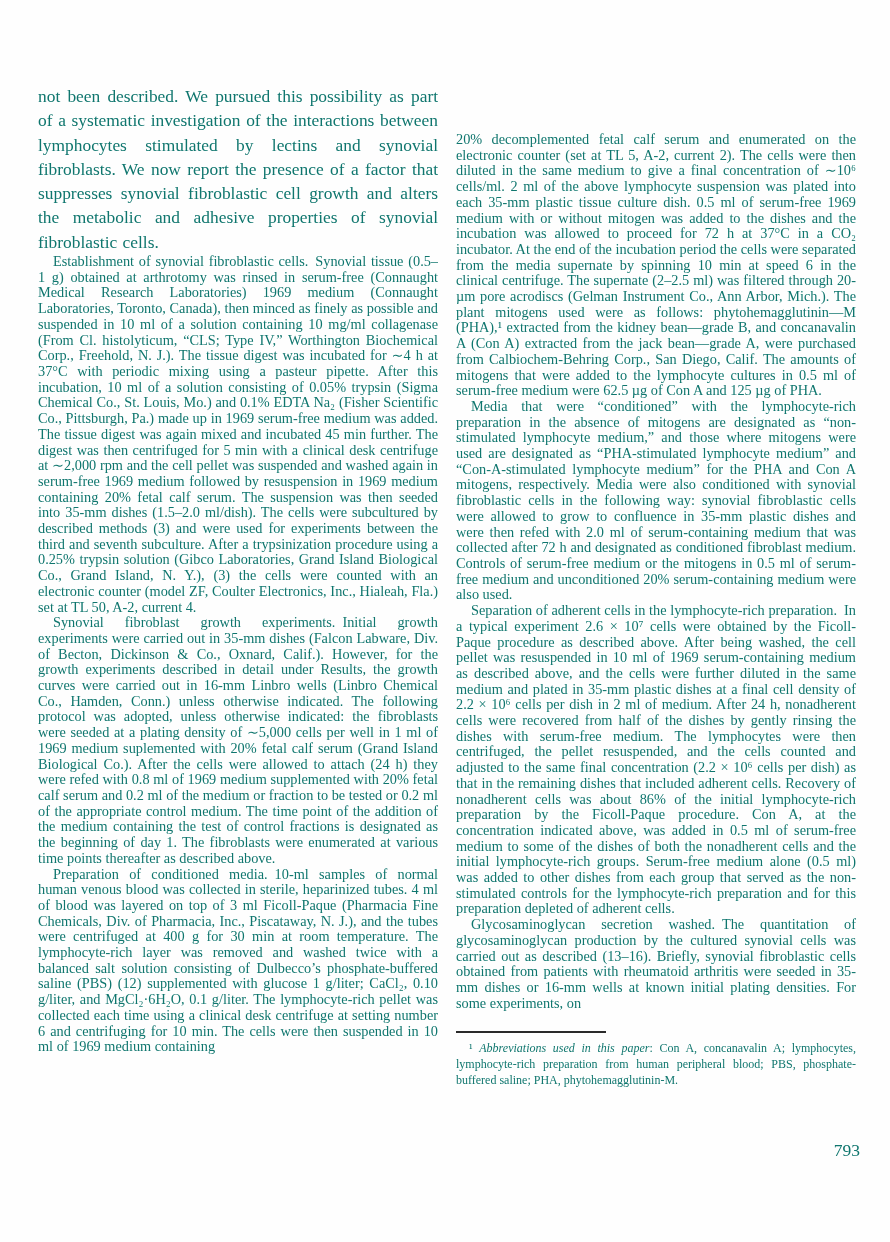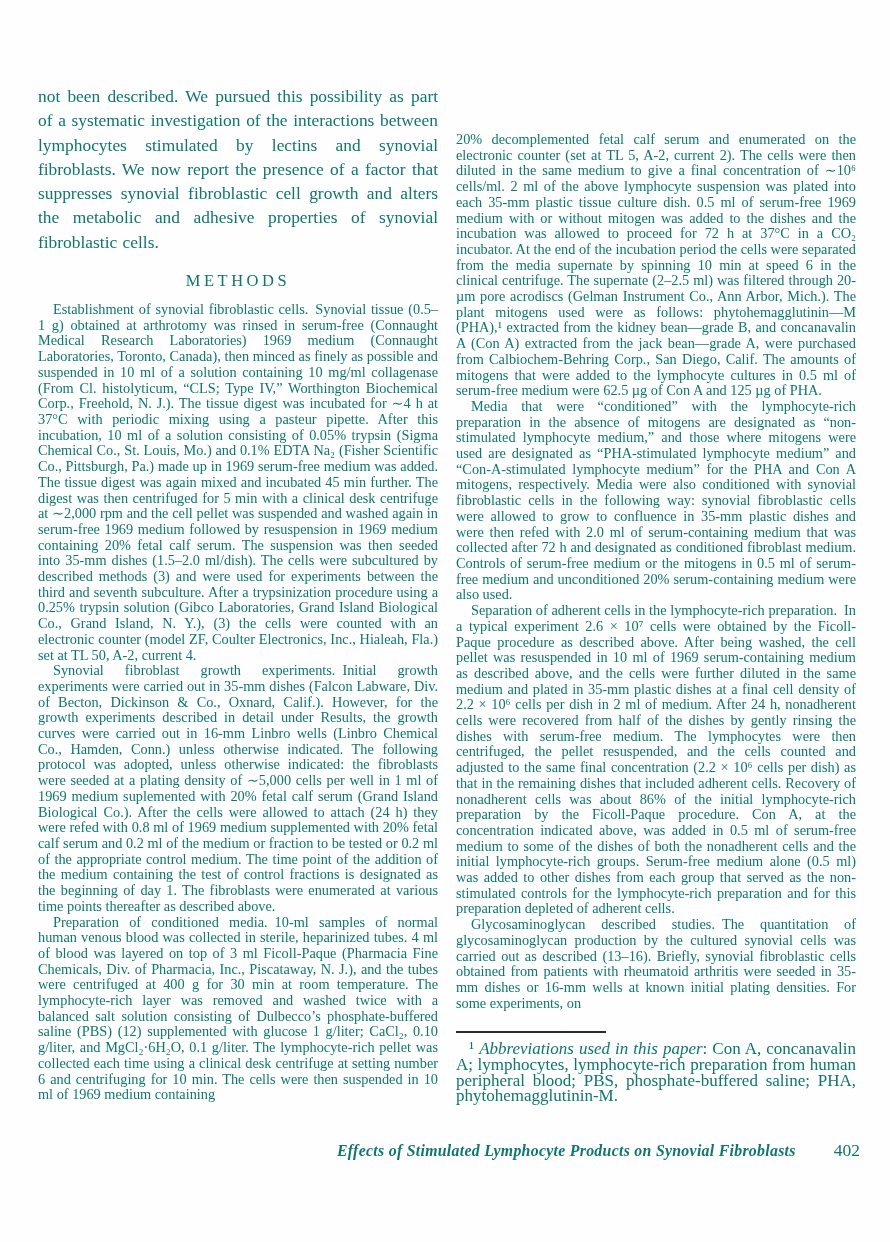--- a/index.html
+++ b/index.html
@@ -50,21 +50,21 @@
   }
   .small p.para.noindent {
     text-indent: 0;
     margin-top: 48px;
   }
   .para .lead {
     margin-right: 7px;
   }
   .footnote {
     margin-top: 20px;
-    font-size: 17px;
+    font-size: 12px;
     line-height: 15.7px;
     text-align: justify;
   }
   .footnote-rule {
     width: 150px;
     height: 0;
     border-top: 2px solid #2a2a2a;
     margin: 0 0 8px 0;
   }
   .footnote p {
@@ -96,41 +96,39 @@
   }
 </style>
 </head>
 <body>
 
 <div class="page">
   <div class="columns">
 
     <div class="col">
       <p class="intro">not been described. We pursued this possibility as part of a systematic investigation of the interactions between lymphocytes stimulated by lectins and synovial fibroblasts. We now report the presence of a factor that suppresses synovial fibroblastic cell growth and alters the metabolic and adhesive properties of synovial fibroblastic cells.</p>
-      <h2 class="methods-heading">METHODS</h2>
       <div class="small">
           <p class="para"><span class="lead">Establishment of synovial fibroblastic cells.</span>Synovial tissue (0.5–1 g) obtained at arthrotomy was rinsed in serum-free (Connaught Medical Research Laboratories) 1969 medium (Connaught Laboratories, Toronto, Canada), then minced as finely as possible and suspended in 10 ml of a solution containing 10 mg/ml collagenase (From Cl. histolyticum, “CLS; Type IV,” Worthington Biochemical Corp., Freehold, N. J.). The tissue digest was incubated for ∼4 h at 37°C with periodic mixing using a pasteur pipette. After this incubation, 10 ml of a solution consisting of 0.05% trypsin (Sigma Chemical Co., St. Louis, Mo.) and 0.1% EDTA Na₂ (Fisher Scientific Co., Pittsburgh, Pa.) made up in 1969 serum-free medium was added. The tissue digest was again mixed and incubated 45 min further. The digest was then centrifuged for 5 min with a clinical desk centrifuge at ∼2,000 rpm and the cell pellet was suspended and washed again in serum-free 1969 medium followed by resuspension in 1969 medium containing 20% fetal calf serum. The suspension was then seeded into 35-mm dishes (1.5–2.0 ml/dish). The cells were subcultured by described methods (3) and were used for experiments between the third and seventh subculture. After a trypsinization procedure using a 0.25% trypsin solution (Gibco Laboratories, Grand Island Biological Co., Grand Island, N. Y.), (3) the cells were counted with an electronic counter (model ZF, Coulter Electronics, Inc., Hialeah, Fla.) set at TL 50, A-2, current 4.</p>
           <p class="para"><span class="lead">Synovial fibroblast growth experiments.</span>Initial growth experiments were carried out in 35-mm dishes (Falcon Labware, Div. of Becton, Dickinson &amp; Co., Oxnard, Calif.). However, for the growth experiments described in detail under Results, the growth curves were carried out in 16-mm Linbro wells (Linbro Chemical Co., Hamden, Conn.) unless otherwise indicated. The following protocol was adopted, unless otherwise indicated: the fibroblasts were seeded at a plating density of ∼5,000 cells per well in 1 ml of 1969 medium suplemented with 20% fetal calf serum (Grand Island Biological Co.). After the cells were allowed to attach (24 h) they were refed with 0.8 ml of 1969 medium supplemented with 20% fetal calf serum and 0.2 ml of the medium or fraction to be tested or 0.2 ml of the appropriate control medium. The time point of the addition of the medium containing the test of control fractions is designated as the beginning of day 1. The fibroblasts were enumerated at various time points thereafter as described above.</p>
           <p class="para"><span class="lead">Preparation of conditioned media.</span>10-ml samples of normal human venous blood was collected in sterile, heparinized tubes. 4 ml of blood was layered on top of 3 ml Ficoll-Paque (Pharmacia Fine Chemicals, Div. of Pharmacia, Inc., Piscataway, N. J.), and the tubes were centrifuged at 400 g for 30 min at room temperature. The lymphocyte-rich layer was removed and washed twice with a balanced salt solution consisting of Dulbecco’s phosphate-buffered saline (PBS) (12) supplemented with glucose 1 g/liter; CaCl₂, 0.10 g/liter, and MgCl₂·6H₂O, 0.1 g/liter. The lymphocyte-rich pellet was collected each time using a clinical desk centrifuge at setting number 6 and centrifuging for 10 min. The cells were then suspended in 10 ml of 1969 medium containing</p>
         </div>
     </div>
 
     <div class="col">
       <div class="small">
           <p class="para noindent">20% decomplemented fetal calf serum and enumerated on the electronic counter (set at TL 5, A-2, current 2). The cells were then diluted in the same medium to give a final concentration of ∼10⁶ cells/ml. 2 ml of the above lymphocyte suspension was plated into each 35-mm plastic tissue culture dish. 0.5 ml of serum-free 1969 medium with or without mitogen was added to the dishes and the incubation was allowed to proceed for 72 h at 37°C in a CO₂ incubator. At the end of the incubation period the cells were separated from the media supernate by spinning 10 min at speed 6 in the clinical centrifuge. The supernate (2–2.5 ml) was filtered through 20-µm pore acrodiscs (Gelman Instrument Co., Ann Arbor, Mich.). The plant mitogens used were as follows: phytohemagglutinin—M (PHA),¹ extracted from the kidney bean—grade B, and concanavalin A (Con A) extracted from the jack bean—grade A, were purchased from Calbiochem-Behring Corp., San Diego, Calif. The amounts of mitogens that were added to the lymphocyte cultures in 0.5 ml of serum-free medium were 62.5 µg of Con A and 125 µg of PHA.</p>
           <p class="para">Media that were “conditioned” with the lymphocyte-rich preparation in the absence of mitogens are designated as “non-stimulated lymphocyte medium,” and those where mitogens were used are designated as “PHA-stimulated lymphocyte medium” and “Con-A-stimulated lymphocyte medium” for the PHA and Con A mitogens, respectively. Media were also conditioned with synovial fibroblastic cells in the following way: synovial fibroblastic cells were allowed to grow to confluence in 35-mm plastic dishes and were then refed with 2.0 ml of serum-containing medium that was collected after 72 h and designated as conditioned fibroblast medium. Controls of serum-free medium or the mitogens in 0.5 ml of serum-free medium and unconditioned 20% serum-containing medium were also used.</p>
           <p class="para"><span class="lead">Separation of adherent cells in the lymphocyte-rich preparation.</span>In a typical experiment 2.6 × 10⁷ cells were obtained by the Ficoll-Paque procedure as described above. After being washed, the cell pellet was resuspended in 10 ml of 1969 serum-containing medium as described above, and the cells were further diluted in the same medium and plated in 35-mm plastic dishes at a final cell density of 2.2 × 10⁶ cells per dish in 2 ml of medium. After 24 h, nonadherent cells were recovered from half of the dishes by gently rinsing the dishes with serum-free medium. The lymphocytes were then centrifuged, the pellet resuspended, and the cells counted and adjusted to the same final concentration (2.2 × 10⁶ cells per dish) as that in the remaining dishes that included adherent cells. Recovery of nonadherent cells was about 86% of the initial lymphocyte-rich preparation by the Ficoll-Paque procedure. Con A, at the concentration indicated above, was added in 0.5 ml of serum-free medium to some of the dishes of both the nonadherent cells and the initial lymphocyte-rich groups. Serum-free medium alone (0.5 ml) was added to other dishes from each group that served as the non-stimulated controls for the lymphocyte-rich preparation and for this preparation depleted of adherent cells.</p>
-          <p class="para"><span class="lead">Glycosaminoglycan described studies.</span>The quantitation of glycosaminoglycan production by the cultured synovial cells was carried out as described (13–16). Briefly, synovial fibroblastic cells obtained from patients with rheumatoid arthritis were seeded in 35-mm dishes or 16-mm wells at known initial plating densities. For some experiments, on</p>
+          <p class="para"><span class="lead">Glycosaminoglycan secretion washed.</span>The quantitation of glycosaminoglycan production by the cultured synovial cells was carried out as described (13–16). Briefly, synovial fibroblastic cells obtained from patients with rheumatoid arthritis were seeded in 35-mm dishes or 16-mm wells at known initial plating densities. For some experiments, on</p>
         </div>
 
       <div class="footnote">
         <div class="footnote-rule"></div>
         <p><span class="fn-marker">¹ </span><span class="fn-lead">Abbreviations used in this paper</span><span>: Con A, concanavalin A; lymphocytes, lymphocyte-rich preparation from human peripheral blood; PBS, phosphate-buffered saline; PHA, phytohemagglutinin-M.</span></p>
       </div>
     </div>
 
   </div>
 
   <div class="footer">
-    <span class="running-title">Effects of Stimulated Lymphocyte Products on Synovial Fibroblasts</span>
-    <span class="page-number">402</span>
+    <span class="page-number">793</span>
   </div>
 </div>
 
 </body></html>

